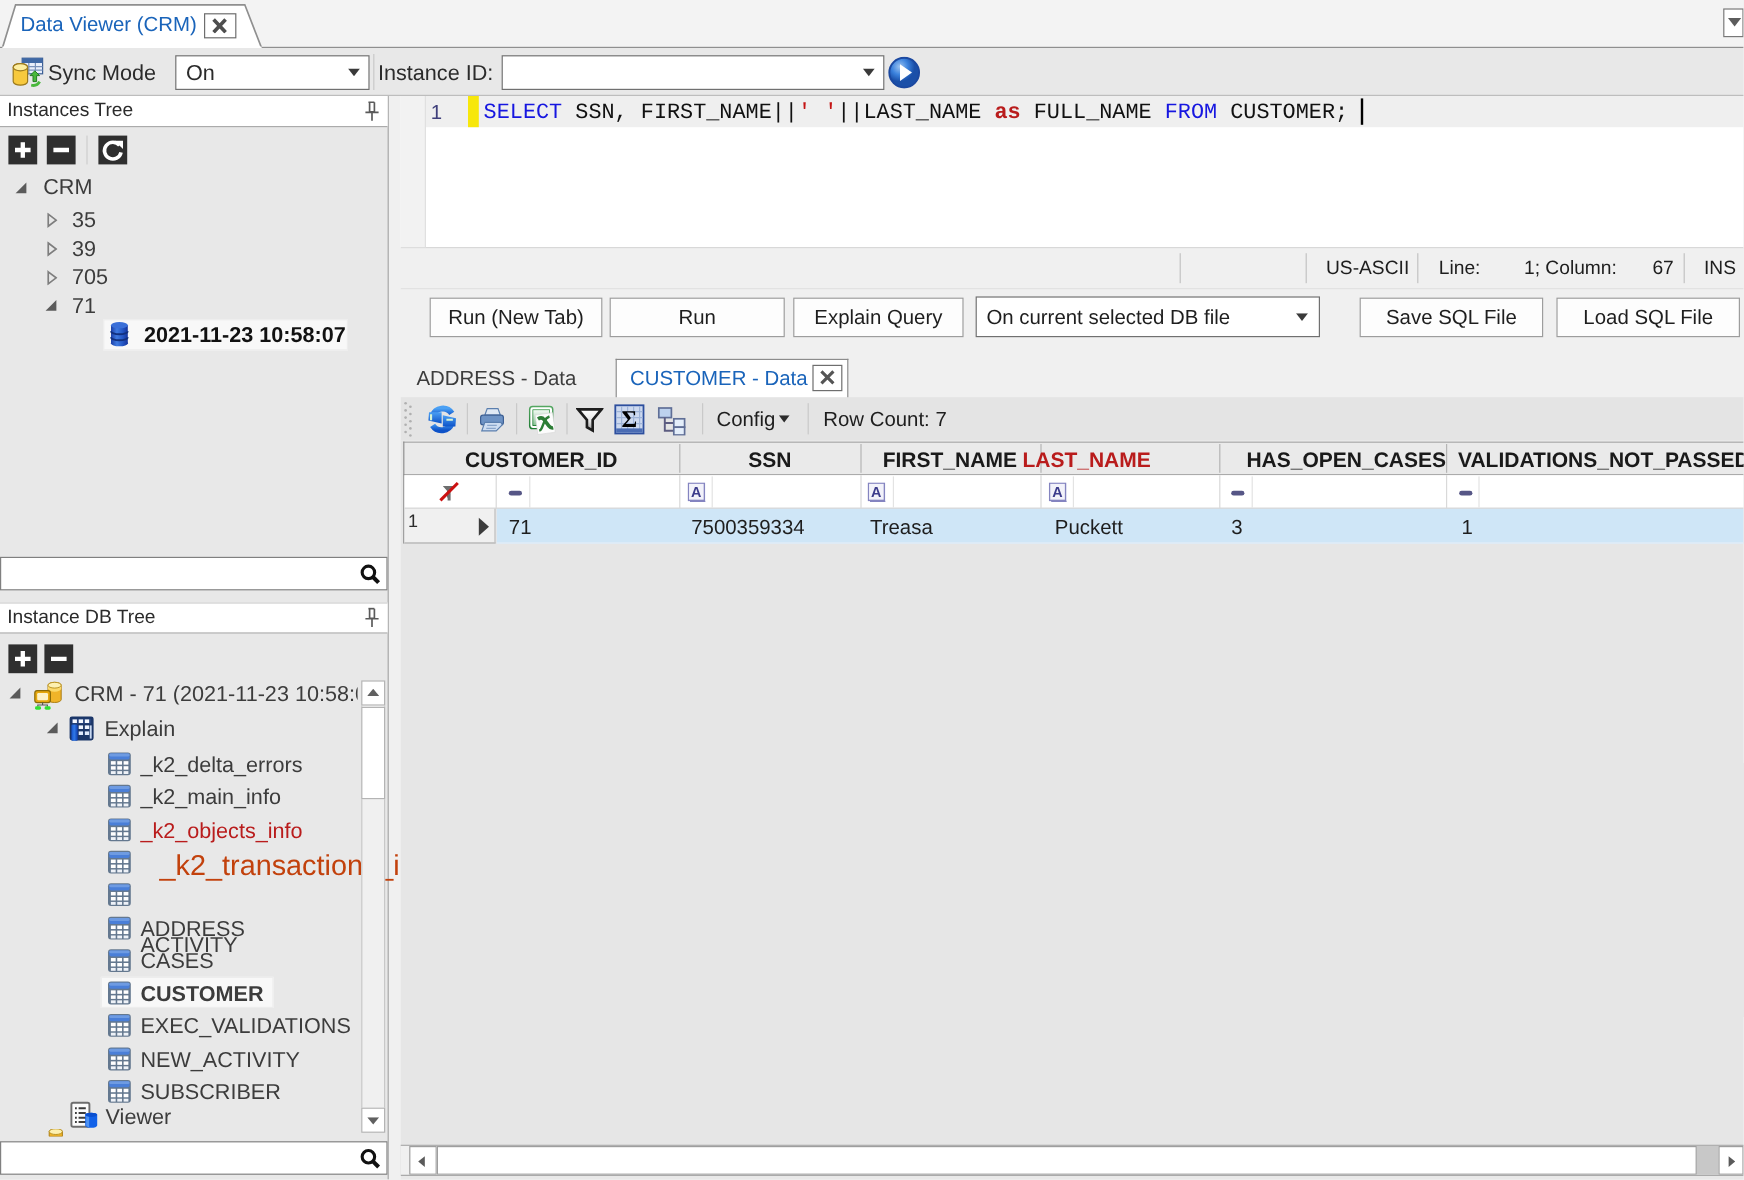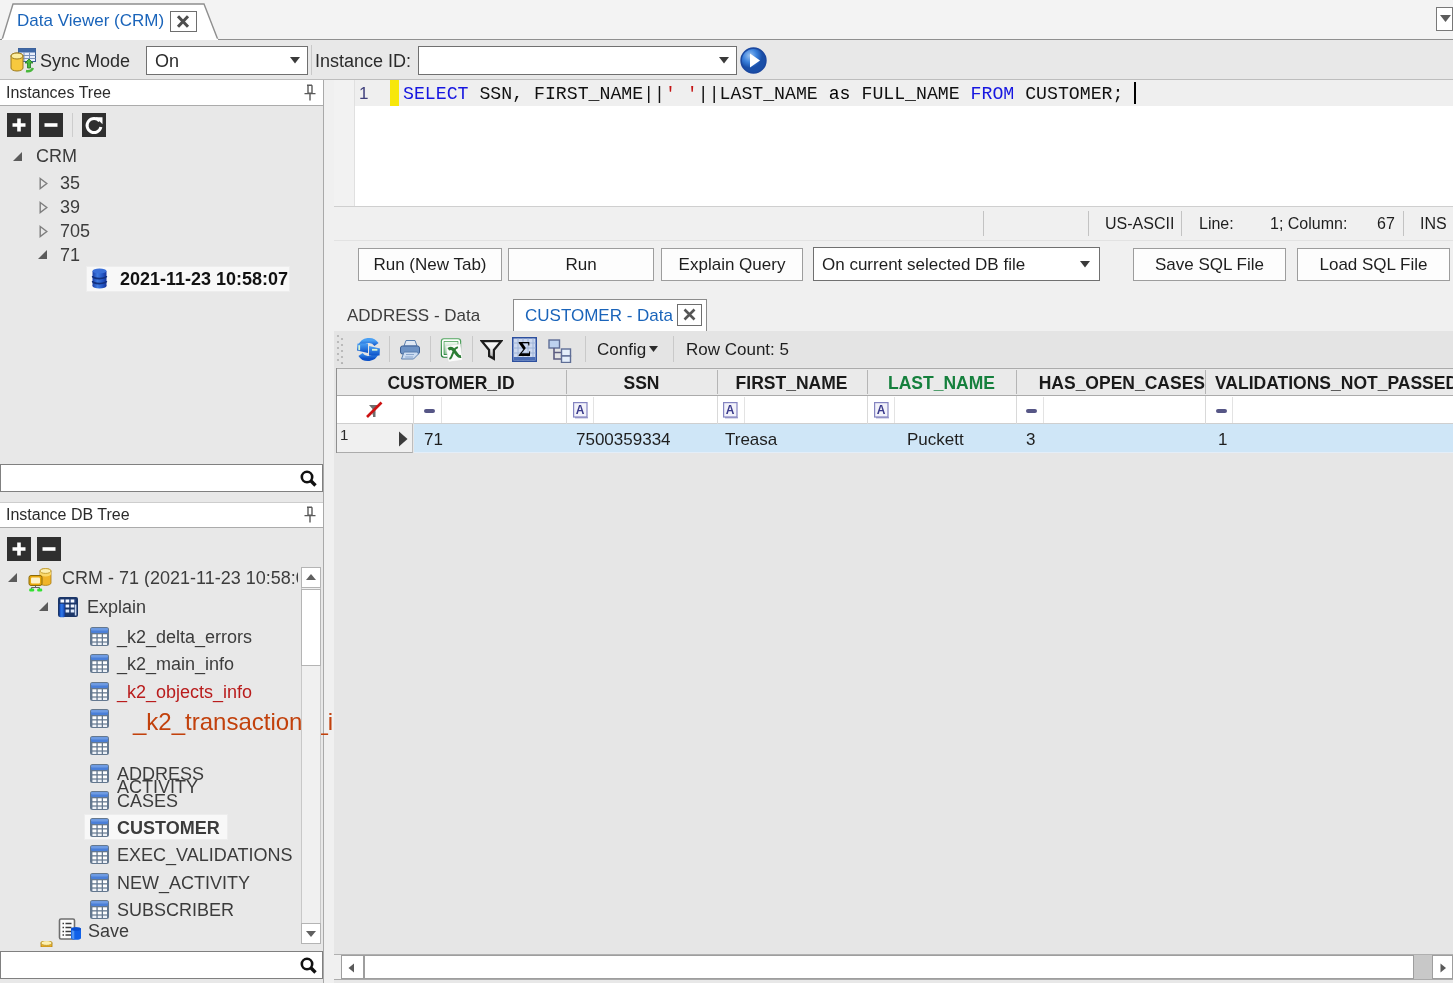--- a/index.html
+++ b/index.html
@@ -350,21 +350,21 @@
     <rect x="14" y="16.6" width="4" height="2.4" fill="#eef2f8"></rect>
 </svg>
 <div class="txt" style="left:117px;top:901.0px;color:#3c3c3c;font-size:18px;">SUBSCRIBER</div>
 <svg class="abs" style="left:57px;top:917px;" width="26" height="26" viewBox="0 0 26 26">
   <rect x="2.5" y="2" width="15" height="20" rx="1.5" fill="#fcfcfc" stroke="#6e6e6e" stroke-width="1.6"></rect>
   <path d="M5.5,6.5 h1.5 M8.5,6.5 h6 M5.5,10.5 h1.5 M8.5,10.5 h6 M5.5,14.5 h1.5 M8.5,14.5 h6 M5.5,18 h1.5 M8.5,18 h6" stroke="#3c3c3c" stroke-width="1.6"></path>
   <path d="M14,12 a5,1.8 0 0 1 10,0 v9 a5,1.8 0 0 1 -10,0 z" fill="#1161e8"></path>
   <path d="M14.8,12.5 v8.6 a4.2,1.5 0 0 0 2.5,1.2 v-9 z" fill="#4f93f2"></path>
   <ellipse cx="19" cy="12" rx="5" ry="1.8" fill="#0a4fd0"></ellipse>
 </svg>
-<div class="txt" style="left:88px;top:922px;color:#3c3c3c;font-size:18px;">Save</div>
+<div class="txt" style="left:88px;top:922px;color:#3c3c3c;font-size:18px;">Viewer</div>
 
 <div class="abs" style="left:301px;top:567px;width:20px;height:377px;background:#f0f0f0;border:1px solid #c8c8c8;box-sizing:border-box;"></div>
 <div class="abs" style="left:301px;top:567px;width:20px;height:21px;background:#fff;border:1px solid #b4b4b4;box-sizing:border-box;"></div>
 <svg class="abs" style="left:306px;top:574px;" width="10" height="7" viewBox="0 0 10 7">
     <polygon points="5,0 10,6 0,6" fill="#606060"></polygon>
   </svg>
 <div class="abs" style="left:301px;top:589px;width:20px;height:77px;background:#fff;border:1px solid #b4b4b4;box-sizing:border-box;"></div>
 <div class="abs" style="left:301px;top:923px;width:20px;height:21px;background:#fff;border:1px solid #b4b4b4;box-sizing:border-box;"></div>
 <svg class="abs" style="left:306px;top:931px;" width="10" height="7" viewBox="0 0 10 7">
     <polygon points="0,0 10,0 5,6" fill="#606060"></polygon>
@@ -379,21 +379,21 @@
 <svg class="abs" style="left:299px;top:956px;" width="19" height="19" viewBox="0 0 19 19">
   <circle cx="8" cy="8" r="5.2" stroke="#111" stroke-width="2.6" fill="none"></circle>
   <line x1="11.8" y1="11.8" x2="16.5" y2="16.5" stroke="#111" stroke-width="3.4"></line>
 </svg>
 
 <div class="abs" style="left:334px;top:80px;width:1119px;height:127px;background:#ffffff;border-bottom:1px solid #cfcfcf;box-sizing:border-box;"></div>
 <div class="abs" style="left:334px;top:80px;width:21px;height:126px;background:#f2f2f2;border-right:1px solid #e0e0e0;box-sizing:border-box;"></div>
 <div class="abs" style="left:355px;top:80px;width:1098px;height:26px;background:#efefef;"></div>
 <div class="txt" style="left:359px;top:85px;color:#40407c;font-size:17px;">1</div>
 <div class="abs" style="left:390px;top:80px;width:9px;height:26px;background:#f7e70b;"></div>
-<div class="txt" style="left:403px;top:85px;font-family:'Liberation Mono',monospace;font-size:18.2px;color:#111;"><span style="color:#1616e0;">SELECT</span> SSN, FIRST_NAME||<span style="color:#c41414;">' '</span>||LAST_NAME <span style="color:#000000;">as</span> FULL_NAME <span style="color:#1616e0;">FROM</span> CUSTOMER;</div>
+<div class="txt" style="left:403px;top:85px;font-family:'Liberation Mono',monospace;font-size:18.2px;color:#111;"><span style="color:#1616e0;">SELECT</span> SSN, FIRST_NAME||<span style="color:#c41414;">' '</span>||LAST_NAME <span style="color:#b91c1c;font-weight:bold;">as</span> FULL_NAME <span style="color:#1616e0;">FROM</span> CUSTOMER;</div>
 <div class="abs" style="left:1134px;top:82px;width:2px;height:22px;background:#000;"></div>
 
 <div class="abs" style="left:334px;top:207px;width:1119px;height:33px;background:#f0f0f0;"></div>
 <div class="abs" style="left:983px;top:211px;width:1px;height:25px;background:#c3c3c3;"></div>
 <div class="abs" style="left:1088px;top:211px;width:1px;height:25px;background:#c3c3c3;"></div>
 <div class="abs" style="left:1181px;top:211px;width:1px;height:25px;background:#c3c3c3;"></div>
 <div class="abs" style="left:1403px;top:211px;width:1px;height:25px;background:#c3c3c3;"></div>
 <div class="txt" style="left:1105px;top:216px;color:#1e1e1e;font-size:16px;">US-ASCII</div>
 <div class="txt" style="left:1199px;top:216px;color:#1e1e1e;font-size:16px;">Line:</div>
 <div class="txt" style="left:1270px;top:216px;color:#1e1e1e;font-size:16px;">1; Column:</div>
@@ -506,35 +506,35 @@
   <path d="M7,10 v11 h7.5 M7,14.5 h7.5" stroke="#5c5c80" stroke-width="1.6" fill="none"></path>
   <rect x="14.5" y="11" width="9" height="7" fill="#e4eefa" stroke="#5f6e96" stroke-width="1.4"></rect>
   <rect x="14.5" y="18" width="9" height="6.5" fill="#e4eefa" stroke="#5f6e96" stroke-width="1.4"></rect>
 </svg>
 <div class="abs" style="left:585px;top:336px;width:1px;height:26px;background:#c9c9c9;"></div>
 <div class="txt" style="left:597px;top:341px;color:#1e1e1e;">Config</div>
 <svg class="abs" style="left:649px;top:346px;" width="10" height="7" viewBox="0 0 10 7">
     <polygon points="0,0 9,0 4.5,6" fill="#2b2b2b"></polygon>
   </svg>
 <div class="abs" style="left:673px;top:336px;width:1px;height:26px;background:#c9c9c9;"></div>
-<div class="txt" style="left:686px;top:341px;color:#1e1e1e;">Row Count: 5</div>
+<div class="txt" style="left:686px;top:341px;color:#1e1e1e;">Row Count: 7</div>
 
 <div class="abs" style="left:334px;top:367px;width:1119px;height:588px;background:#e6e6e6;"></div>
 
 <div class="abs" style="left:336px;top:368px;width:1117px;height:28px;background:#eaeaea;border-top:1px solid #ababab;border-bottom:1px solid #ababab;box-sizing:border-box;"></div>
 <div class="abs" style="left:336px;top:368px;width:1px;height:85px;background:#8f8f8f;"></div>
 <div class="abs" style="left:566px;top:370px;width:1px;height:24px;background:#b5b5b5;"></div>
 <div class="abs" style="left:717px;top:370px;width:1px;height:24px;background:#b5b5b5;"></div>
 <div class="abs" style="left:867px;top:370px;width:1px;height:24px;background:#b5b5b5;"></div>
 <div class="abs" style="left:1016px;top:370px;width:1px;height:24px;background:#b5b5b5;"></div>
 <div class="abs" style="left:1205px;top:370px;width:1px;height:24px;background:#b5b5b5;"></div>
 <div class="txt" style="left:336px;top:375px;width:230px;text-align:center;font-weight:bold;color:#1a1a1a;font-size:17.5px;">CUSTOMER_ID</div>
 <div class="txt" style="left:566px;top:375px;width:151px;text-align:center;font-weight:bold;color:#1a1a1a;font-size:17.5px;">SSN</div>
 <div class="txt" style="left:717px;top:375px;width:149px;text-align:center;font-weight:bold;color:#1a1a1a;font-size:17.5px;">FIRST_NAME</div>
-<div class="txt" style="left:867px;top:375px;width:149px;text-align:center;font-weight:bold;color:#15803d;font-size:17.5px;">LAST_NAME</div>
+<div class="txt" style="left:831px;top:375px;width:149px;text-align:center;font-weight:bold;color:#b91c1c;font-size:17.5px;">LAST_NAME</div>
 <div class="txt" style="left:1016px;top:375px;width:189px;text-align:right;font-weight:bold;color:#1a1a1a;font-size:17.5px;">HAS_OPEN_CASES</div>
 <div class="txt" style="left:1215px;top:375px;font-weight:bold;color:#1a1a1a;font-size:17.5px;">VALIDATIONS_NOT_PASSED</div>
 
 <div class="abs" style="left:337px;top:396px;width:1116px;height:28px;background:#fff;border-bottom:1px solid #cfcfcf;box-sizing:border-box;"></div>
 <div class="abs" style="left:413px;top:396px;width:1px;height:28px;background:#d9d9d9;"></div>
 <div class="abs" style="left:566px;top:396px;width:1px;height:28px;background:#d9d9d9;"></div>
 <div class="abs" style="left:717px;top:396px;width:1px;height:28px;background:#d9d9d9;"></div>
 <div class="abs" style="left:867px;top:396px;width:1px;height:28px;background:#d9d9d9;"></div>
 <div class="abs" style="left:1016px;top:396px;width:1px;height:28px;background:#d9d9d9;"></div>
 <div class="abs" style="left:1205px;top:396px;width:1px;height:28px;background:#d9d9d9;"></div>
@@ -570,21 +570,21 @@
 
 <div class="abs" style="left:337px;top:424px;width:76px;height:29px;background:#f0f0f0;border-right:1px solid #bdbdbd;border-bottom:1px solid #ababab;box-sizing:border-box;"></div>
 <div class="txt" style="left:340px;top:427px;color:#2b2b2b;font-size:15px;">1</div>
 <svg class="abs" style="left:398px;top:431px;" width="10" height="16" viewBox="0 0 10 16">
     <polygon points="1,0.5 9.5,8 1,15.5" fill="#3c3c3c"></polygon>
   </svg>
 <div class="abs" style="left:414px;top:424px;width:1039px;height:29px;background:#cfe6f7;border-bottom:1px solid #e4eef8;box-sizing:border-box;"></div>
 <div class="txt" style="left:424px;top:431px;color:#1e1e1e;">71</div>
 <div class="txt" style="left:576px;top:431px;color:#1e1e1e;">7500359334</div>
 <div class="txt" style="left:725px;top:431px;color:#1e1e1e;">Treasa</div>
-<div class="txt" style="left:879px;top:431px;color:#1e1e1e;margin-left:28px;">Puckett</div>
+<div class="txt" style="left:879px;top:431px;color:#1e1e1e;">Puckett</div>
 <div class="txt" style="left:1026px;top:431px;color:#1e1e1e;">3</div>
 <div class="txt" style="left:1218px;top:431px;color:#1e1e1e;">1</div>
 
 <div class="abs" style="left:334px;top:954px;width:1119px;height:25px;background:#c8c8c8;border-top:1px solid #b0b0b0;box-sizing:border-box;"></div>
 <div class="abs" style="left:334px;top:955px;width:7px;height:24px;background:#f0f0f0;"></div>
 <div class="abs" style="left:341px;top:955px;width:23px;height:24px;background:#fff;border:1px solid #9e9e9e;box-sizing:border-box;"></div>
 <svg class="abs" style="left:348px;top:963px;" width="7" height="10" viewBox="0 0 7 10">
     <polygon points="6,0.5 6,9.5 0.5,5" fill="#5a5a5a"></polygon>
   </svg>
 <div class="abs" style="left:364px;top:955px;width:1050px;height:24px;background:#fff;border:1px solid #9e9e9e;box-sizing:border-box;"></div>

